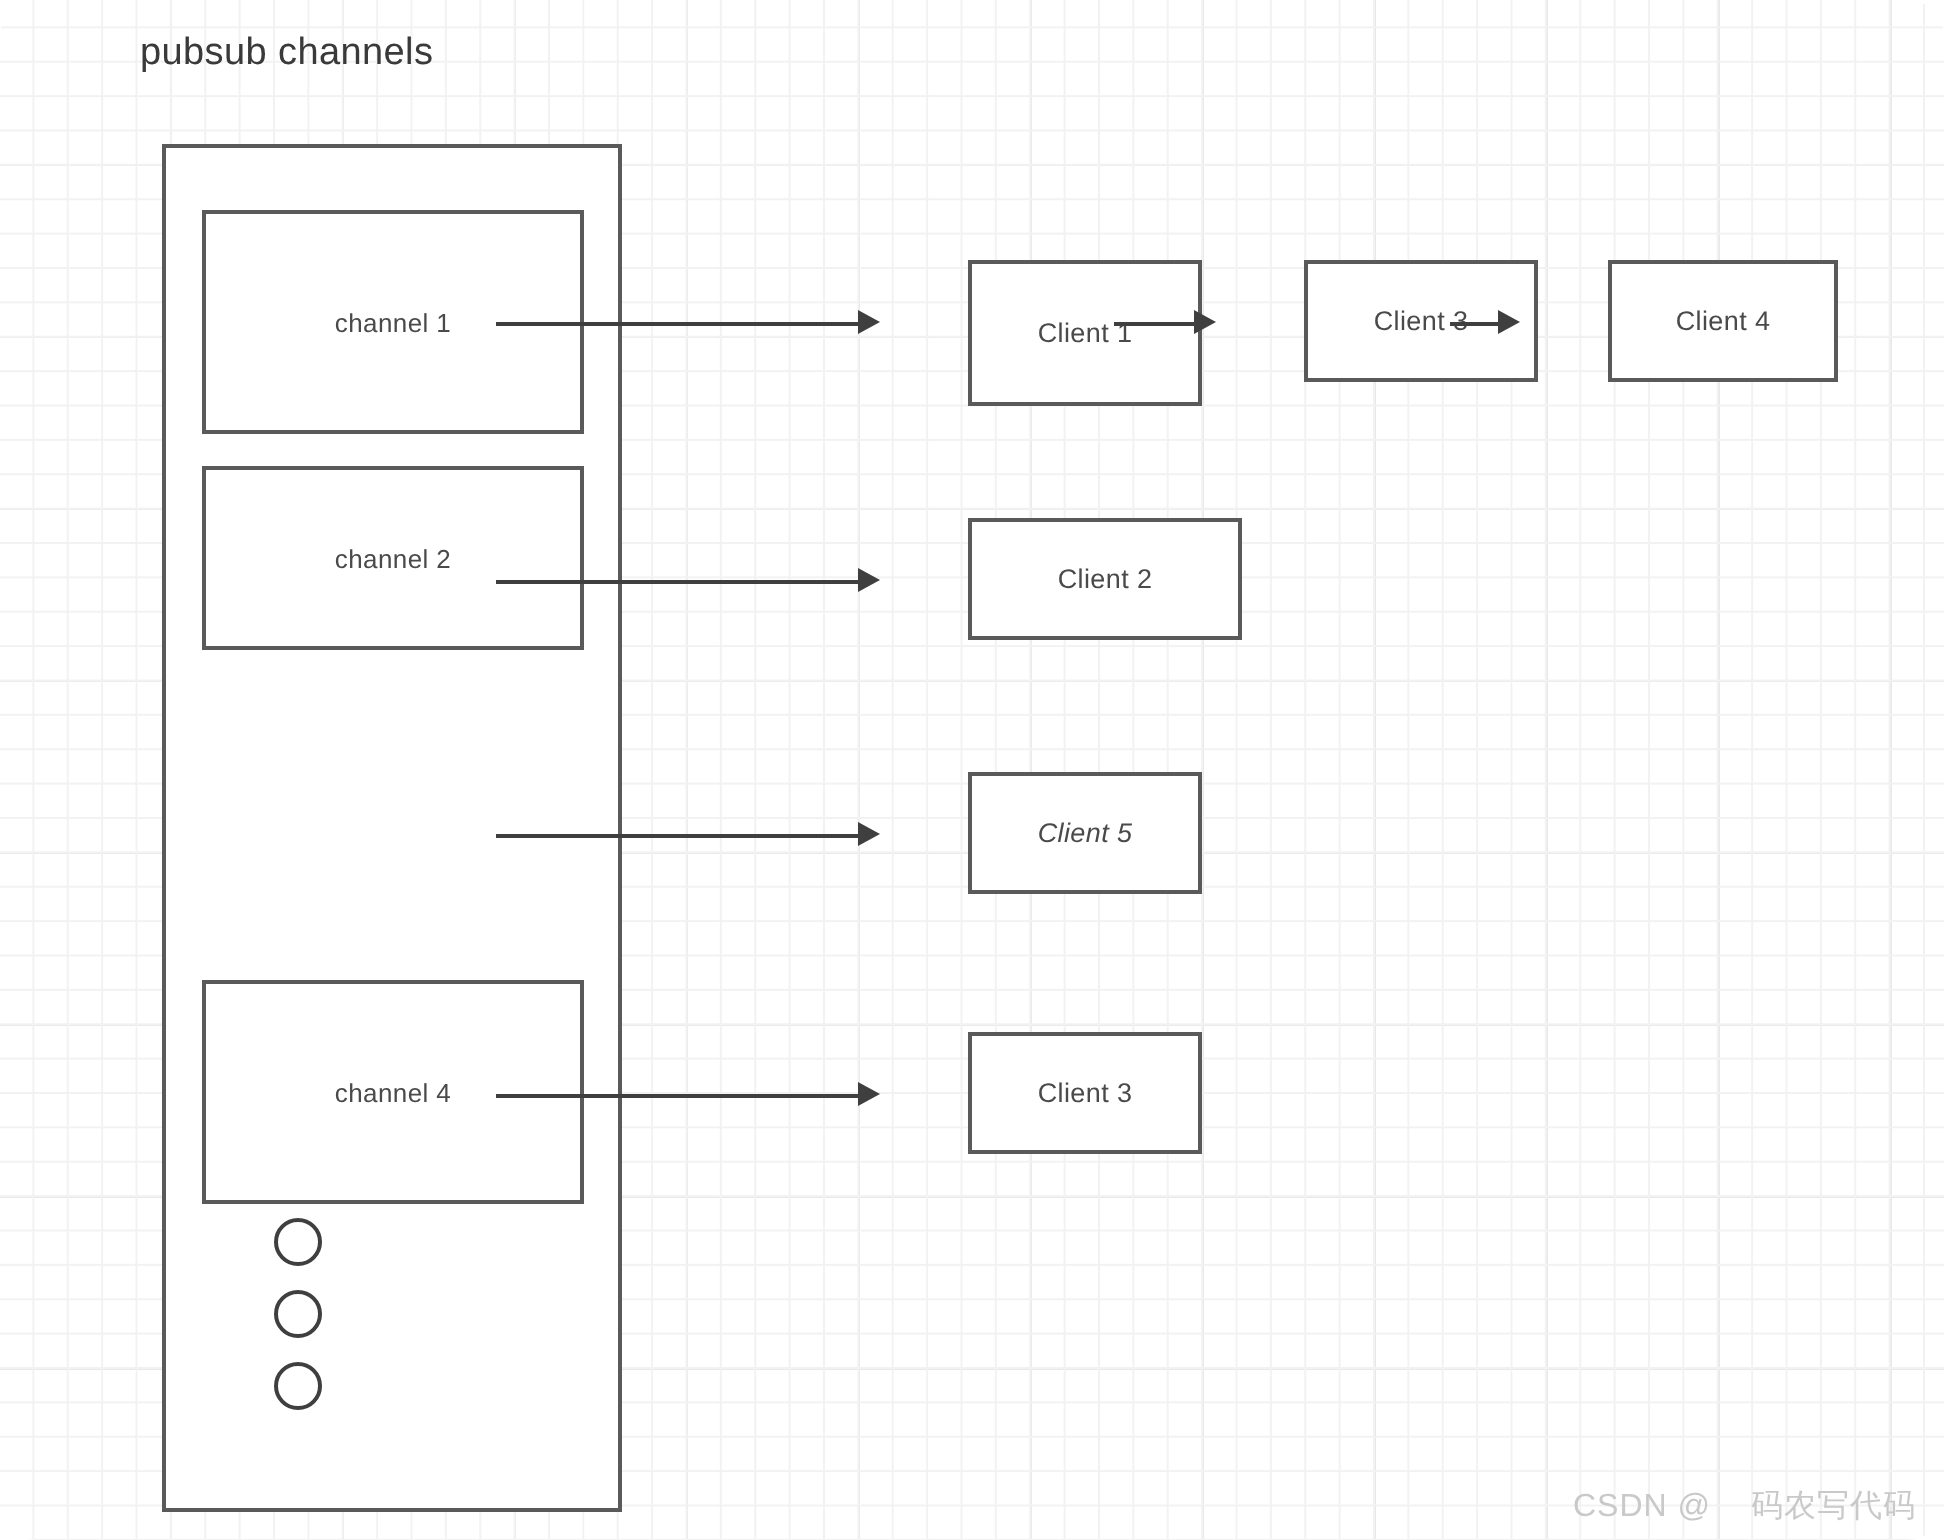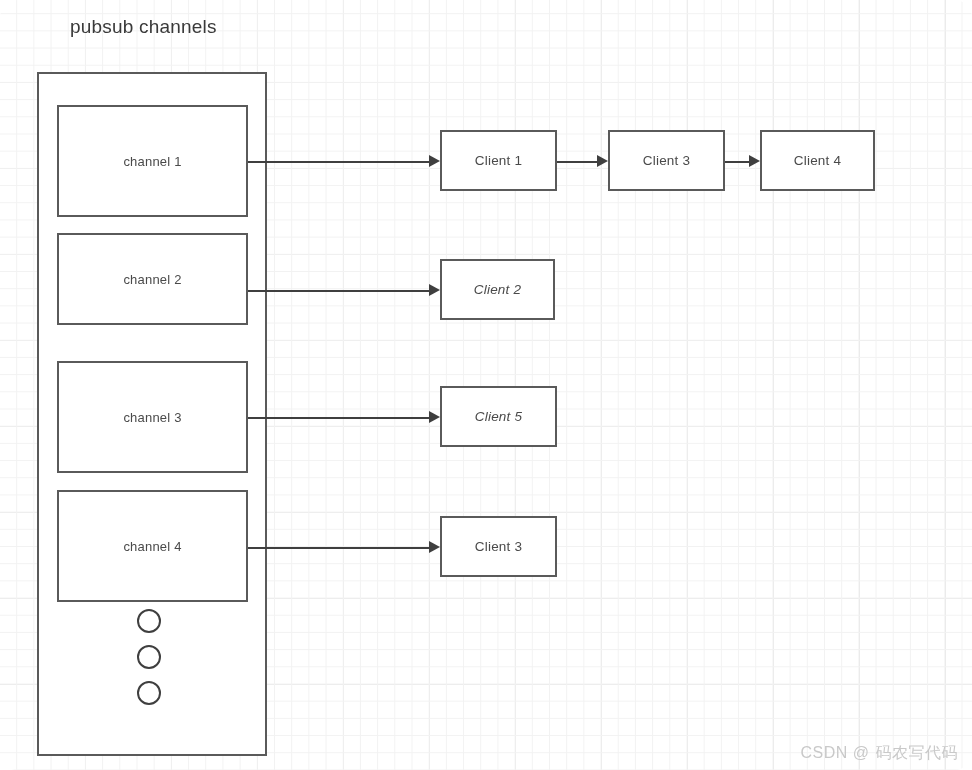--- a/index.html
+++ b/index.html
@@ -35,20 +35,21 @@
   }
 
   .box {
     position: absolute;
     box-sizing: border-box;
     background: #ffffff;
     border: 2px solid #5a5a5a;
     display: flex;
     align-items: center;
     justify-content: center;
+    margin-left: 44px;
   }
   .box-label {
     font-size: 13px;
     color: #4a4a4a;
     letter-spacing: 0.2px;
     white-space: nowrap;
   }
 
   .container-box {
     border-width: 2px;
@@ -86,60 +87,57 @@
   .watermark {
     position: absolute;
     right: 14px;
     bottom: 6px;
     font-size: 16px;
     color: #c9c9c9;
     white-space: nowrap;
     letter-spacing: 0.5px;
   }
   .watermark .wm-cn {
-    margin-left: 6px;
+    margin-left: 20px;
     font-family: Liberation Serif, serif;
   }
 </style>
 </head>
 <body>
 
 <div id="canvas">
 
   <div class="title">pubsub channels</div>
 
   <div class="box container-box" style="left:37px; top:72px; width:230px; height:684px;"></div>
 
   <div class="box chan-box" style="left:57px; top:105px; width:191px; height:112px;">
     <span class="box-label">channel 1</span>
   </div>
   <div class="box chan-box" style="left:57px; top:233px; width:191px; height:92px;">
     <span class="box-label">channel 2</span>
   </div>
-  <div class="box chan-box" style="left:57px; top:361px; width:191px; height:112px;">
-    <span class="box-label">channel 3</span>
-  </div>
   <div class="box chan-box" style="left:57px; top:490px; width:191px; height:112px;">
     <span class="box-label">channel 4</span>
   </div>
 
   <div class="circle" style="left:137px; top:609px;"></div>
   <div class="circle" style="left:137px; top:645px;"></div>
   <div class="circle" style="left:137px; top:681px;"></div>
 
-  <div class="box client-box" style="left:440px; top:130px; width:117px; height:61px;">
+  <div class="box client-box" style="left:440px; top:130px; width:117px; height:73px;">
     <span class="box-label">Client 1</span>
   </div>
   <div class="box client-box" style="left:608px; top:130px; width:117px; height:61px;">
     <span class="box-label">Client 3</span>
   </div>
   <div class="box client-box" style="left:760px; top:130px; width:115px; height:61px;">
     <span class="box-label">Client 4</span>
   </div>
-  <div class="box client-box" style="left:440px; top:259px; width:115px; height:61px;font-style:italic;">
+  <div class="box client-box" style="left:440px; top:259px; width:137px; height:61px;">
     <span class="box-label">Client 2</span>
   </div>
   <div class="box client-box" style="left:440px; top:386px; width:117px; height:61px;font-style:italic;">
     <span class="box-label">Client 5</span>
   </div>
   <div class="box client-box" style="left:440px; top:516px; width:117px; height:61px;">
     <span class="box-label">Client 3</span>
   </div>
 
   <div class="hline" style="left:248px; top:161px; width:181px;"></div>

